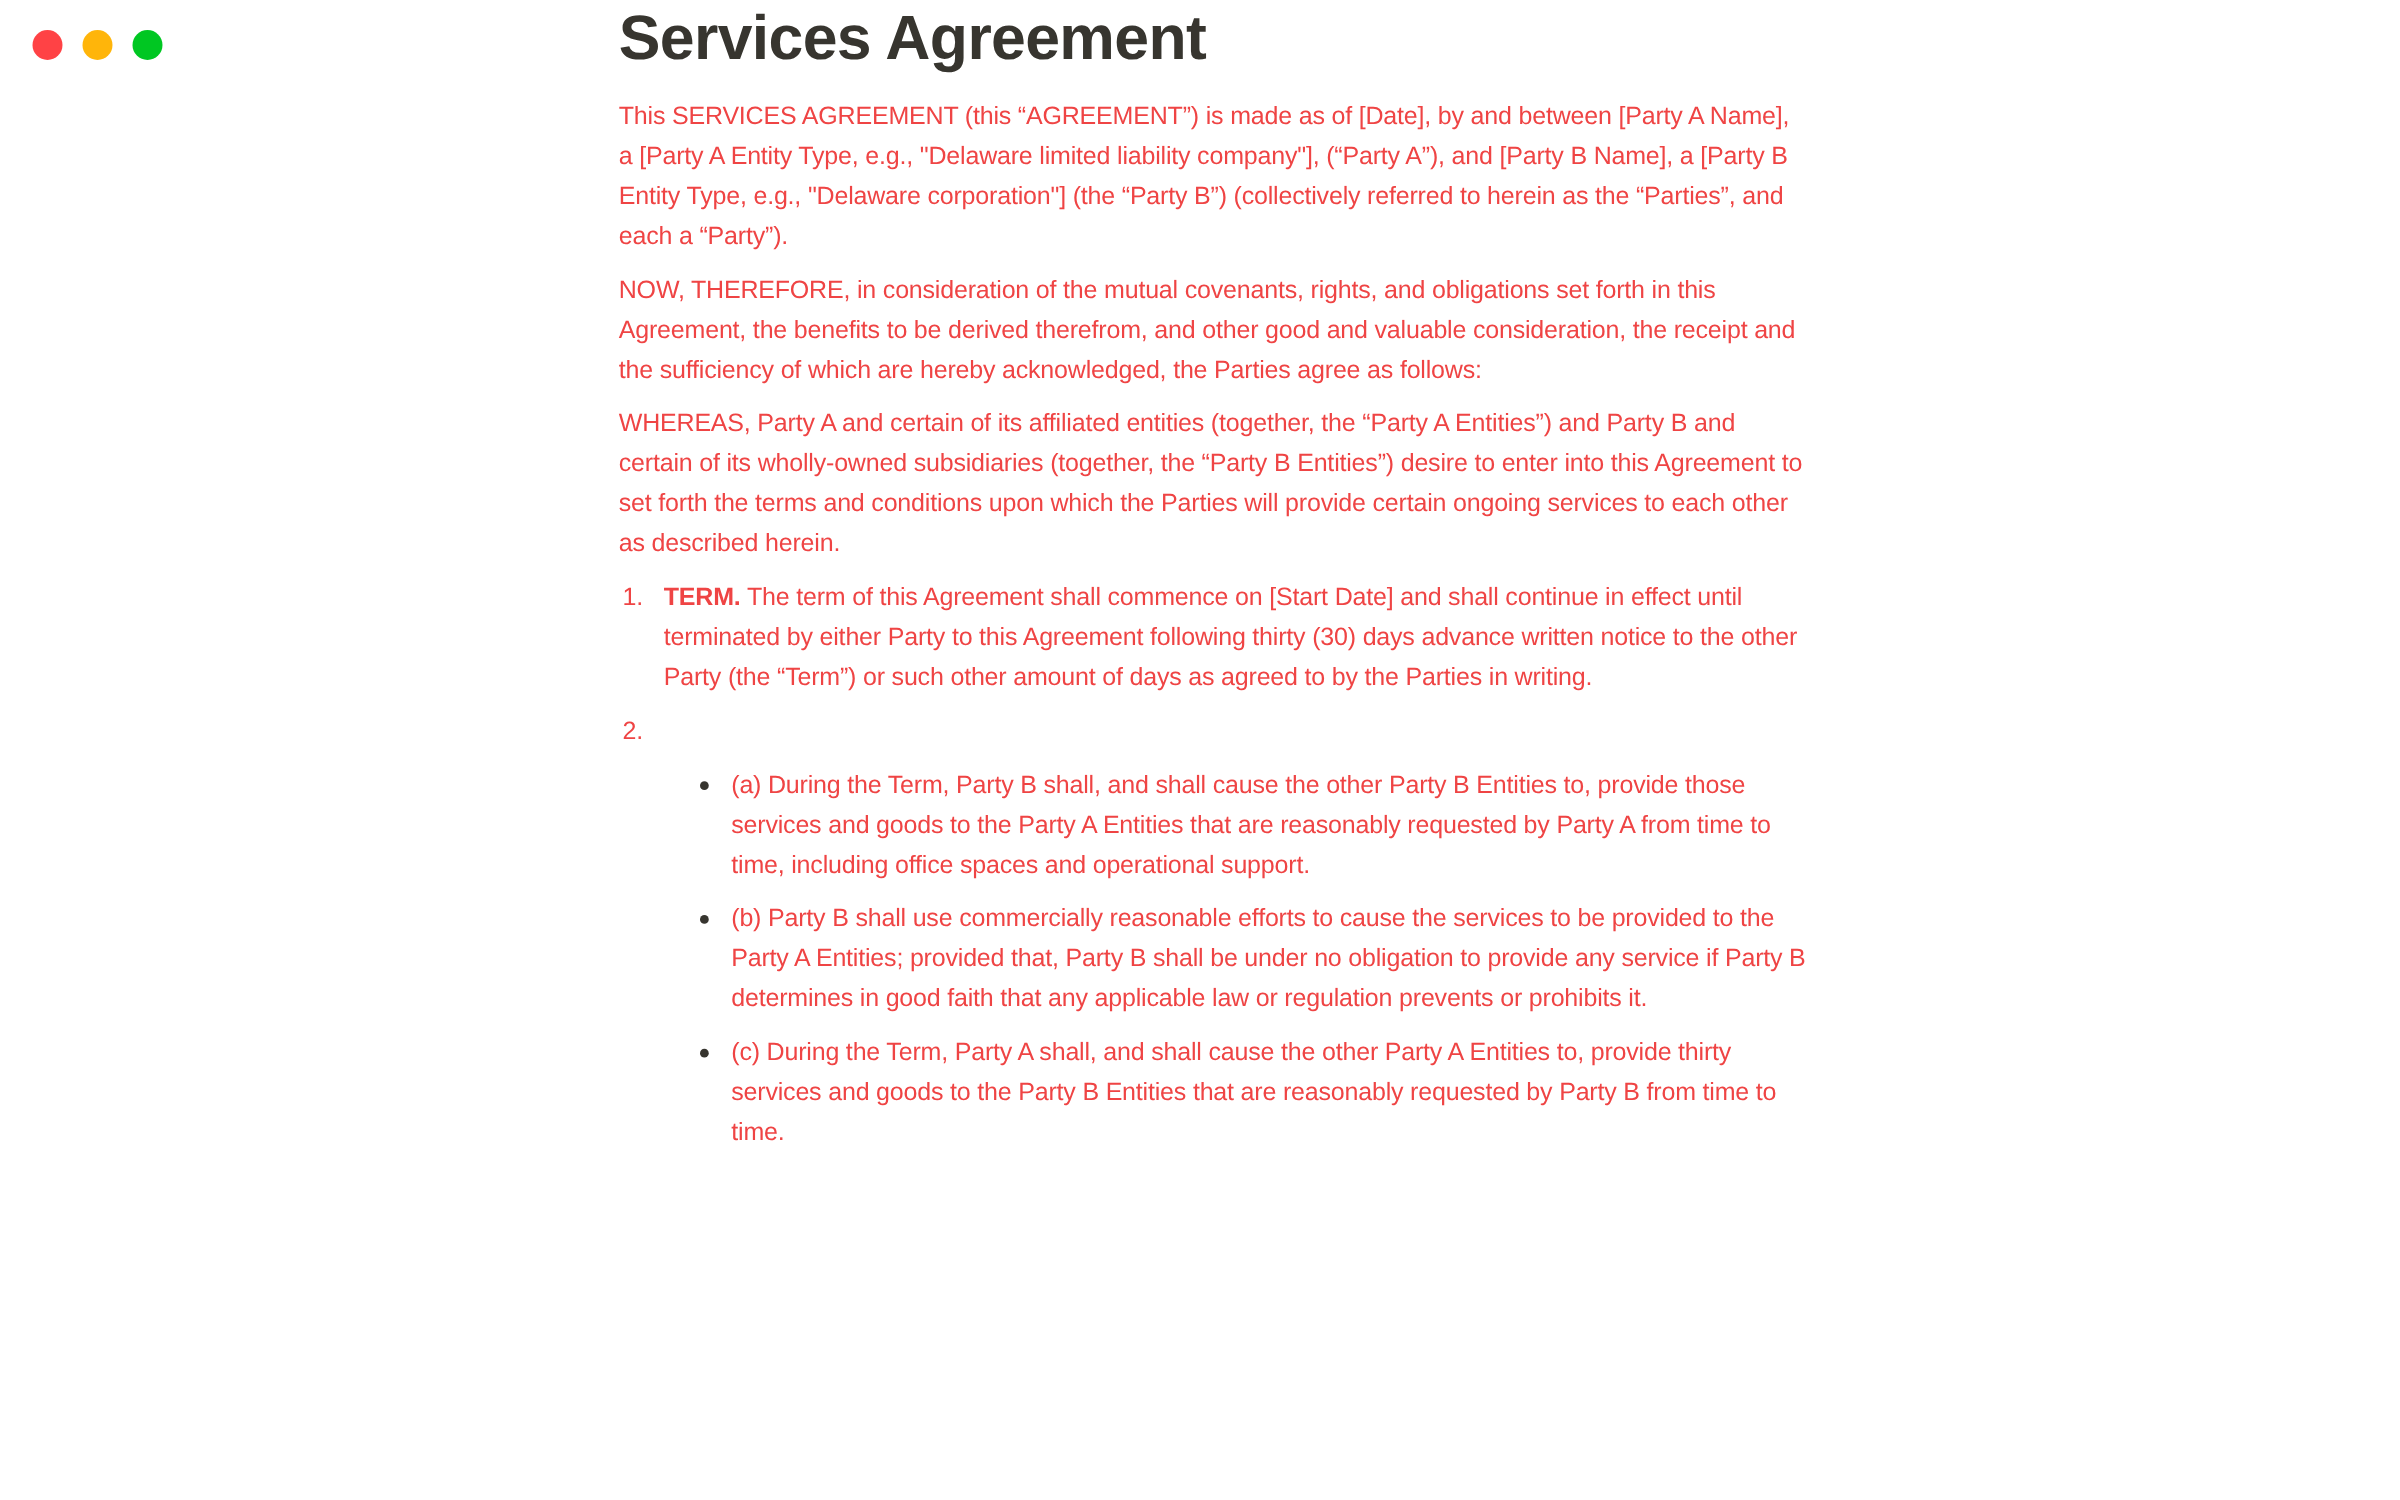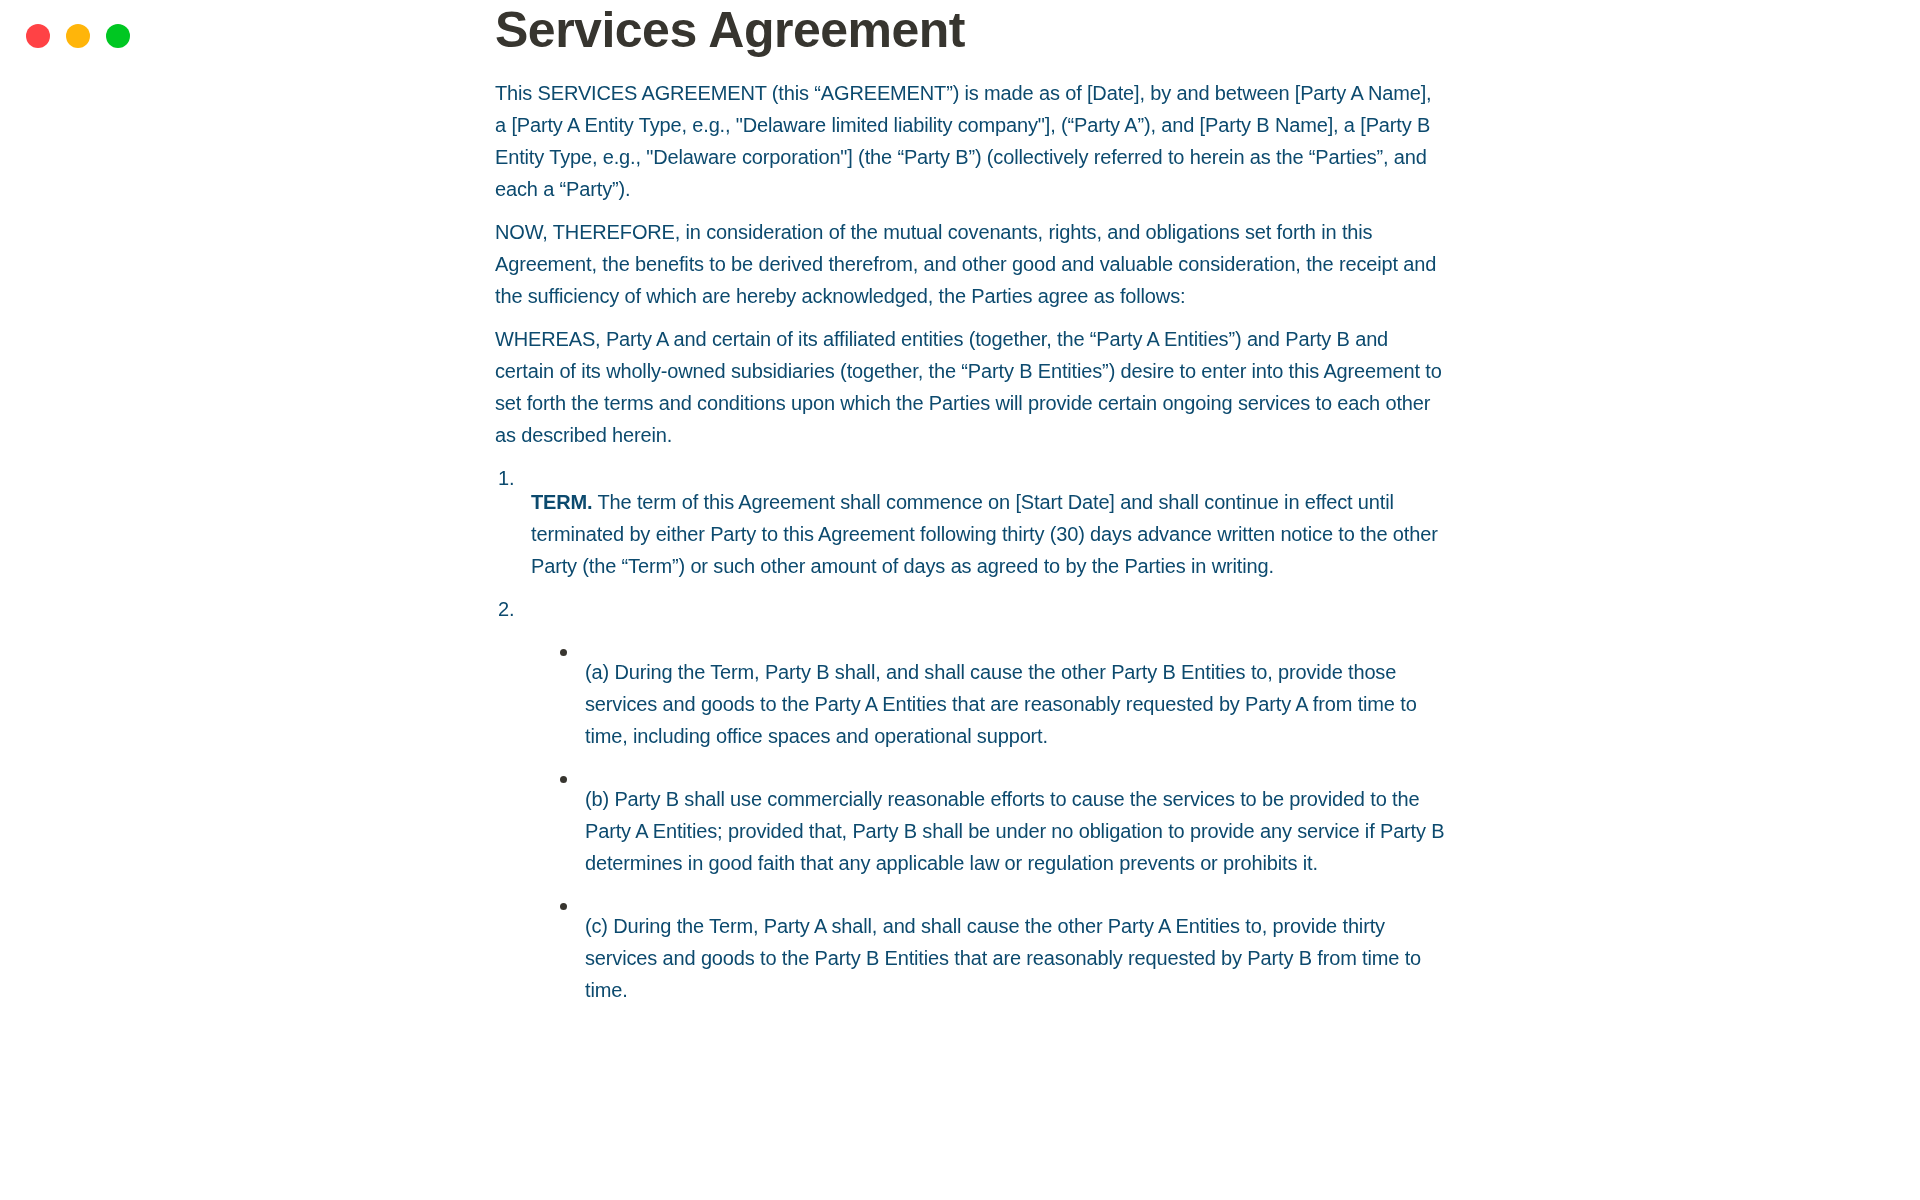--- a/index.html
+++ b/index.html
@@ -37,40 +37,40 @@
     font-weight: 700;
     letter-spacing: -0.5px;
     margin-bottom: 12px;
     color: #37352F;
   }
   .doc p, .list-row {
     font-size: 20px;
     line-height: 32px;
     letter-spacing: -0.15px;
     padding: 5px 0 6px 0;
-    color: #0c4a6e;
+    color: #ef4444;
   }
   .list-row { display: flex; align-items: flex-start; }
   .num-marker {
     flex: 0 0 36px;
     width: 36px;
     padding-left: 3px;
     font-size: 20px;
     line-height: 32px;
   }
-  .num-text { flex: 1; margin-top: 24px; }
+  .num-text { flex: 1; }
   .bullet-row { margin-left: 65px; }
   .bullet-dot {
     flex: 0 0 7px;
     width: 7px; height: 7px;
     border-radius: 50%;
     background: #37352F;
     margin: 12.5px 18px 0 0;
   }
-  .bullet-text { flex: 1; margin-top: 20px; }
+  .bullet-text { flex: 1; }
   b { font-weight: 700; }
 </style>
 </head>
 <body>
 
 <div class="traffic-lights">
   <button class="tl" style="background: rgb(255, 66, 69);"></button>
   <button class="tl" style="background: rgb(255, 181, 10);"></button>
   <button class="tl" style="background: rgb(0, 199, 34);"></button>
 </div>

